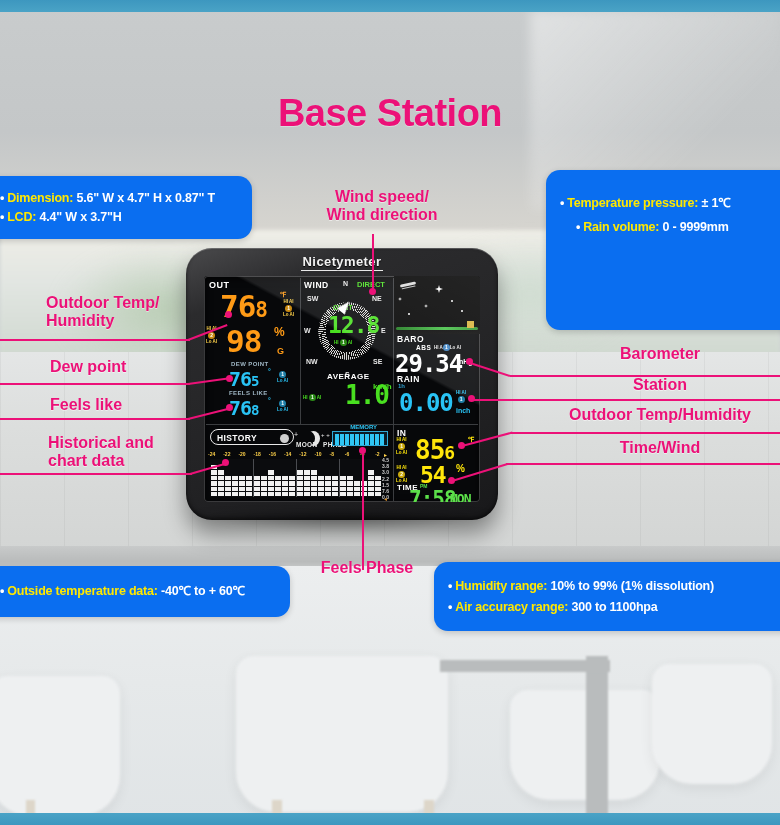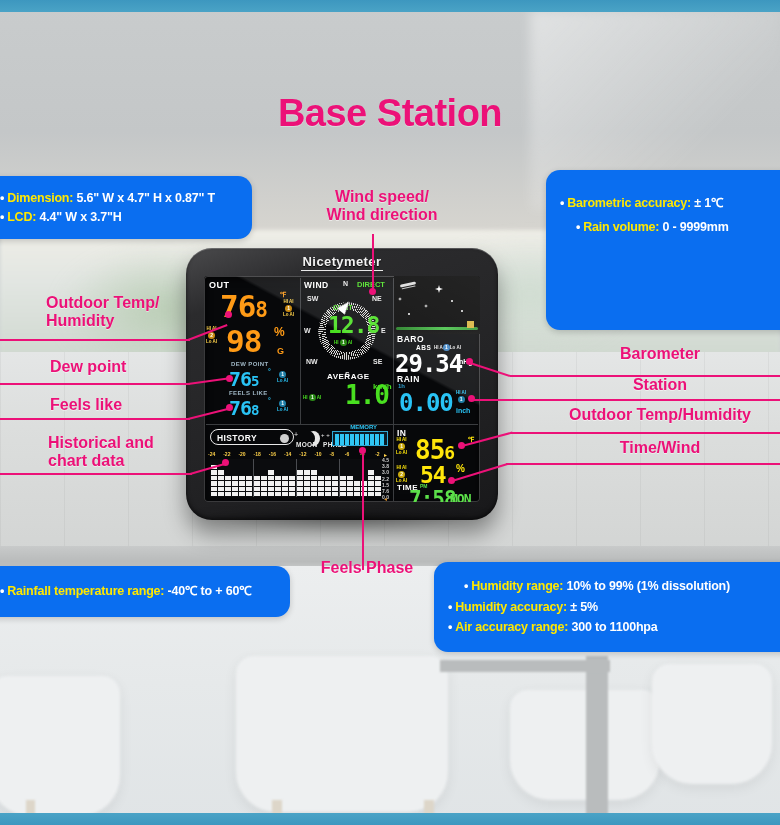--- a/index.html
+++ b/index.html
@@ -282,39 +282,36 @@
   <div class="li">
     <span class="bullet">•</span><span>Dimension:</span><span class="w"> 5.6" W x 4.7" H x 0.87" T</span>
   </div>
   <div class="li">
     <span class="bullet">•</span><span>LCD:</span><span class="w"> 4.4" W x 3.7"H</span>
   </div>
 </div>
 
 <div class="box" id="box-accuracy">
   <div class="li" style="margin:11px 0;">
-    <span class="bullet">•</span><span>Barometric accuracy:</span><span class="w"> ± 1℃</span>
+    <span class="bullet">•</span><span>Temperature pressure:</span><span class="w"> ± 1℃</span>
   </div>
   <div class="li" style="margin:11px 16px;">
     <span class="bullet">•</span><span>Rain volume:</span><span class="w"> 0 - 9999mm</span>
   </div>
 </div>
 
 <div class="box" id="box-temprange">
   <div class="li" style="margin:9px 0;">
-    <span class="bullet">•</span><span>Rainfall temperature range:</span><span class="w"> -40℃ to + 60℃</span>
+    <span class="bullet">•</span><span>Outside temperature data:</span><span class="w"> -40℃ to + 60℃</span>
   </div>
 </div>
 
 <div class="box" id="box-humidity">
-  <div class="li" style="margin:8px 16px;">
+  <div class="li" style="margin:8px 0;">
     <span class="bullet">•</span><span>Humidity range:</span><span class="w"> 10% to 99% (1% dissolution)</span>
-  </div>
-  <div class="li" style="margin:8px 0;">
-    <span class="bullet">•</span><span>Humidity accuracy:</span><span class="w"> ± 5%</span>
   </div>
   <div class="li" style="margin:8px 0;">
     <span class="bullet">•</span><span>Air accuracy range:</span><span class="w"> 300 to 1100hpa</span>
   </div>
 </div>
 
 <div class="pline pv" style="left:372px; top:234px; height:60px;"></div>
 <div class="pdot" style="left:368.5px; top:288px;"></div>
 
 <div class="pline ph" style="left:0px; top:339px; width:190px;"></div>

